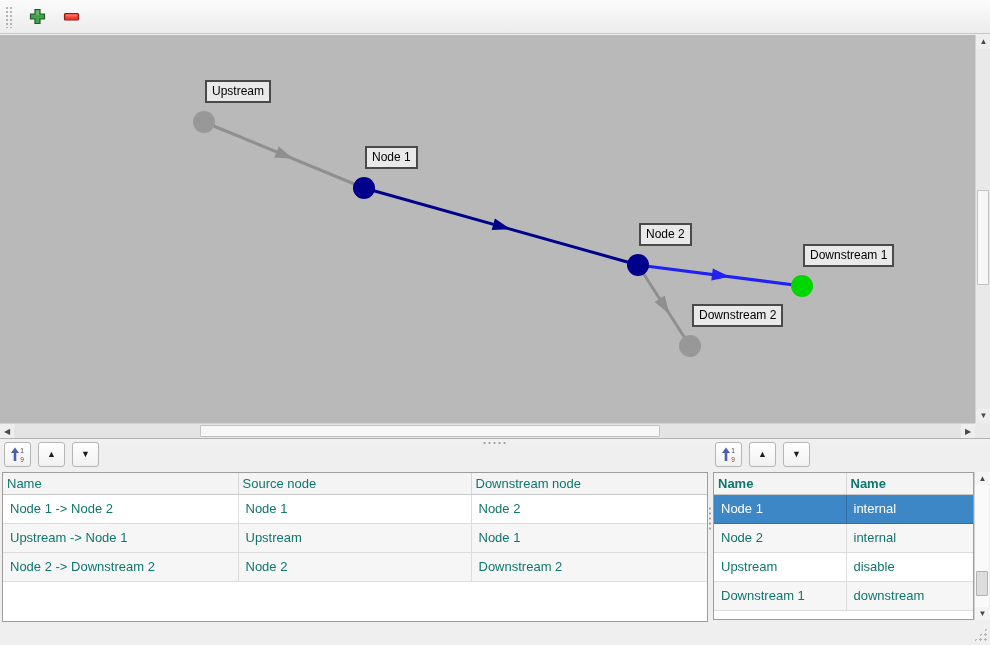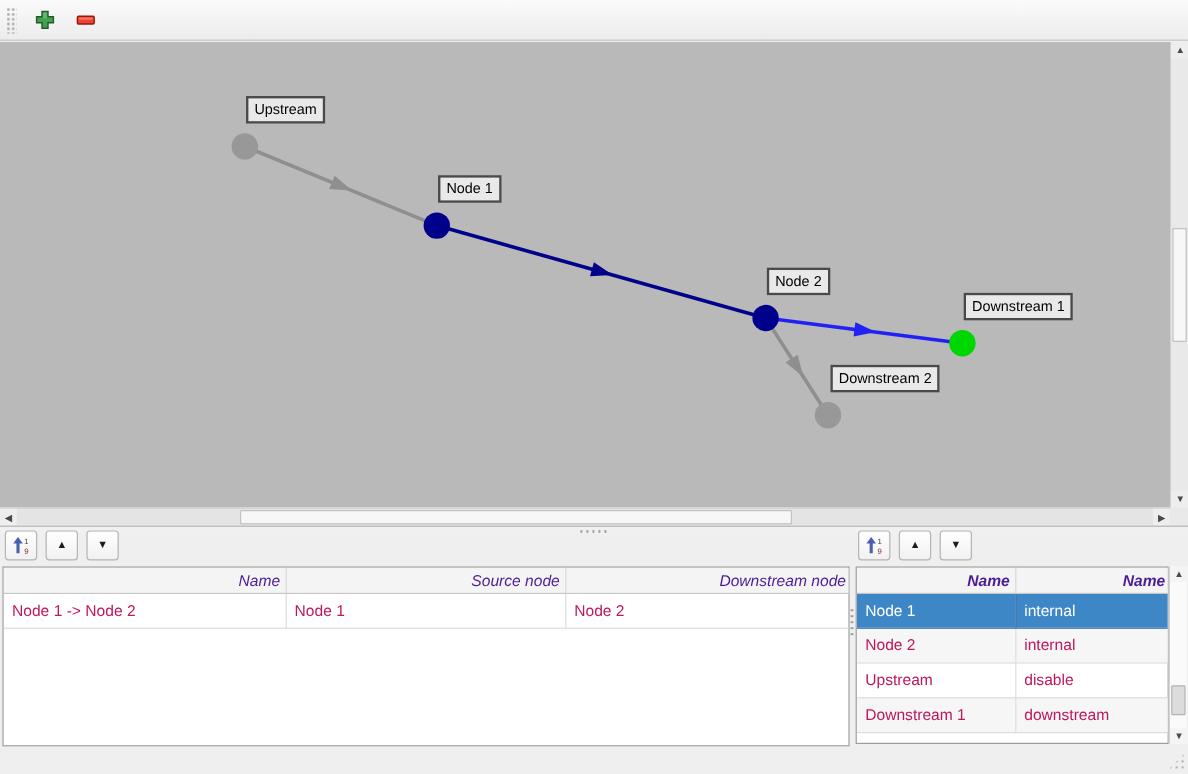--- a/index.html
+++ b/index.html
@@ -80,28 +80,28 @@
   }
   .tri { font-size:9px; color:#1c1c1c; line-height:1; }
 
   
   .table-wrap {
     position:absolute; top:472px; background:#ffffff;
     border:1px solid #9d9d9d; overflow:hidden;
   }
   table { border-collapse:collapse; table-layout:fixed; width:100%; font-size:13px; }
   th {
-    height:21px; background:#f4f4f4; font-weight:normal; text-align:right;
-    color:#4c1d95; border-right:1px solid #d6d6d6; border-bottom:1px solid #c7c7c7;
-    padding:0 4px; overflow:hidden; white-space:nowrap; cursor:pointer;font-style:italic;
+    height:21px; background:#f4f4f4; font-weight:normal; text-align:left;
+    color:#0f766e; border-right:1px solid #d6d6d6; border-bottom:1px solid #c7c7c7;
+    padding:0 4px; overflow:hidden; white-space:nowrap; cursor:pointer;
   }
   th:last-child { border-right:none; }
   .bold-head th { font-weight:bold; }
   td {
-    height:29px; padding:0 7px; color:#be185d;
+    height:29px; padding:0 7px; color:#0f766e;
     border-right:1px solid #dcdcdc; border-bottom:1px solid #dcdcdc;
     overflow:hidden; white-space:nowrap; cursor:default;
   }
   td:last-child { border-right:none; }
   tr.alt td { background:#f6f6f6; }
   tr.selected td { color:#ffffff; border-right-color:#2f6ea6; border-bottom-color:#2f6ea6; }
 
   
   .resize-grip {
     position:absolute; right:2px; bottom:3px; width:15px; height:15px;
@@ -219,20 +219,30 @@
           <th>Source node</th>
           <th>Downstream node</th>
         </tr>
       </thead>
       <tbody>
         <tr>
           <td>Node 1 -&gt; Node 2</td>
           <td>Node 1</td>
           <td>Node 2</td>
         </tr>
+        <tr class="alt">
+          <td>Upstream -&gt; Node 1</td>
+          <td>Upstream</td>
+          <td>Node 1</td>
+        </tr>
+        <tr class="alt">
+          <td>Node 2 -&gt; Downstream 2</td>
+          <td>Node 2</td>
+          <td>Downstream 2</td>
+        </tr>
       </tbody>
     </table>
   </div>
 
 <div class="splitter-v">
   <div class="dots"></div>
 </div>
 
 <div class="table-wrap bold-head" id="nodes-table" style="left:713px; width:261px; height:148px;">
     <table>

